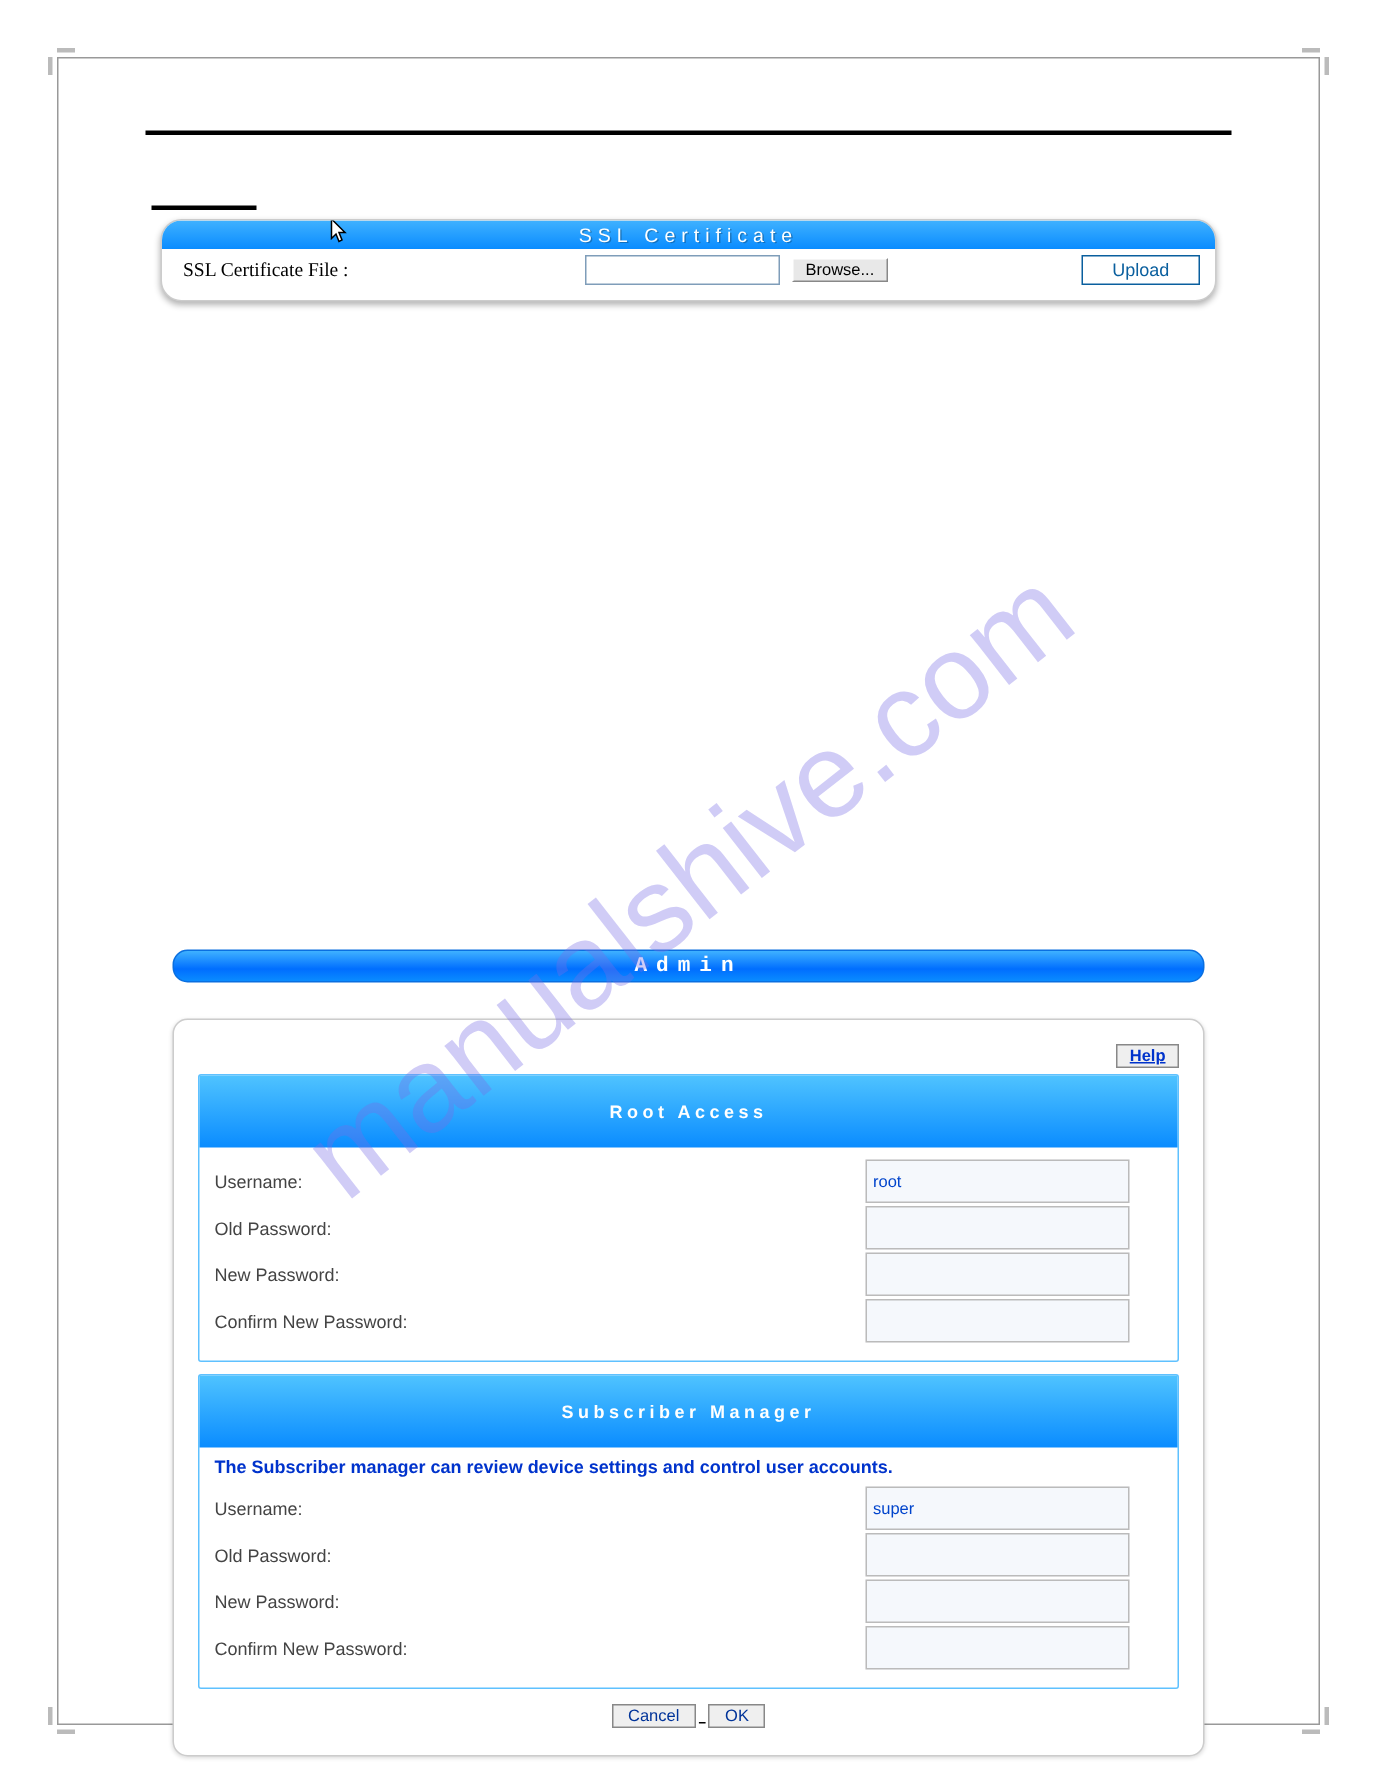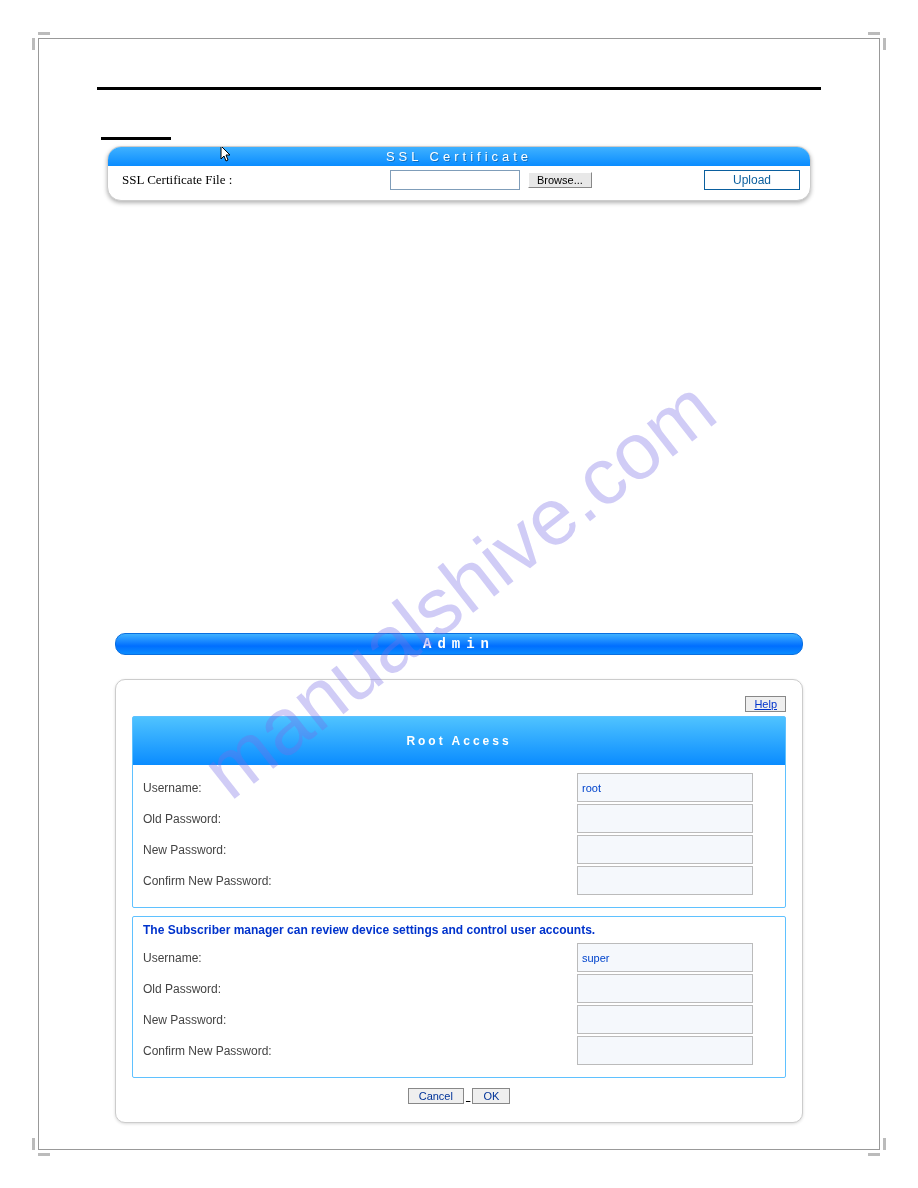--- a/index.html
+++ b/index.html
@@ -72,21 +72,21 @@
     display: flex;
     align-items: center;
     padding: 4px 10px 10px 14px;
     gap: 8px;
   }
   .ssl-label { font-size: 13px; width: 260px; font-family: Liberation Serif, serif; }
   .file-text { width: 130px; height: 20px; border: 1px solid #7f9db9; font-size: 12px; }
   .browse-btn { font-size: 11px; padding: 1px 8px; background: #e8e8e8; border: 1px solid #888; border-top-color:#fff; border-left-color:#fff; }
   .upload-btn {
     margin-left: auto;
-    width: 96px;
+    width: 79px;
     height: 20px;
     border: 1px solid #0a5f9e;
     background: #fff;
     color: #0a5f9e;
     font-size: 12px;
     text-align: center;
     line-height: 18px;
   }
 
   .cursor-icon {
@@ -123,20 +123,21 @@
   }
   .help-row { text-align: right; margin-bottom: 4px; }
   .help-btn {
     display: inline-block;
     border: 1px solid #888;
     background: #efefef;
     color: #0033cc;
     font-size: 11px;
     padding: 1px 8px;
     text-decoration: underline;
+    font-weight: bold;
   }
   .section { border: 1px solid #5fc1ff; border-radius: 2px; margin-bottom: 8px; }
   .section-header {
     background: linear-gradient(#4fc3ff, #0a8cff);
     color: #fff;
     text-align: center;
     font-weight: bold;
     font-size: 12px;
     letter-spacing: 3px;
     padding: 17px 0;
@@ -217,20 +218,21 @@
               <input class="form-input" type="password" style="">
             </div>
             <div class="form-row">
               <span class="form-label">Confirm New Password:</span>
               <input class="form-input" type="password" style="">
             </div>
           </div>
         </div>
 
         <div class="section">
+          <div class="section-header">Subscriber Manager</div>
           <div class="section-body">
             <div class="info-text">The Subscriber manager can review device settings and control user accounts.</div>
             <div class="form-row">
               <span class="form-label">Username:</span>
               <input class="form-input" type="text" value="super" style="">
             </div>
             <div class="form-row">
               <span class="form-label">Old Password:</span>
               <input class="form-input" type="password" style="">
             </div>

